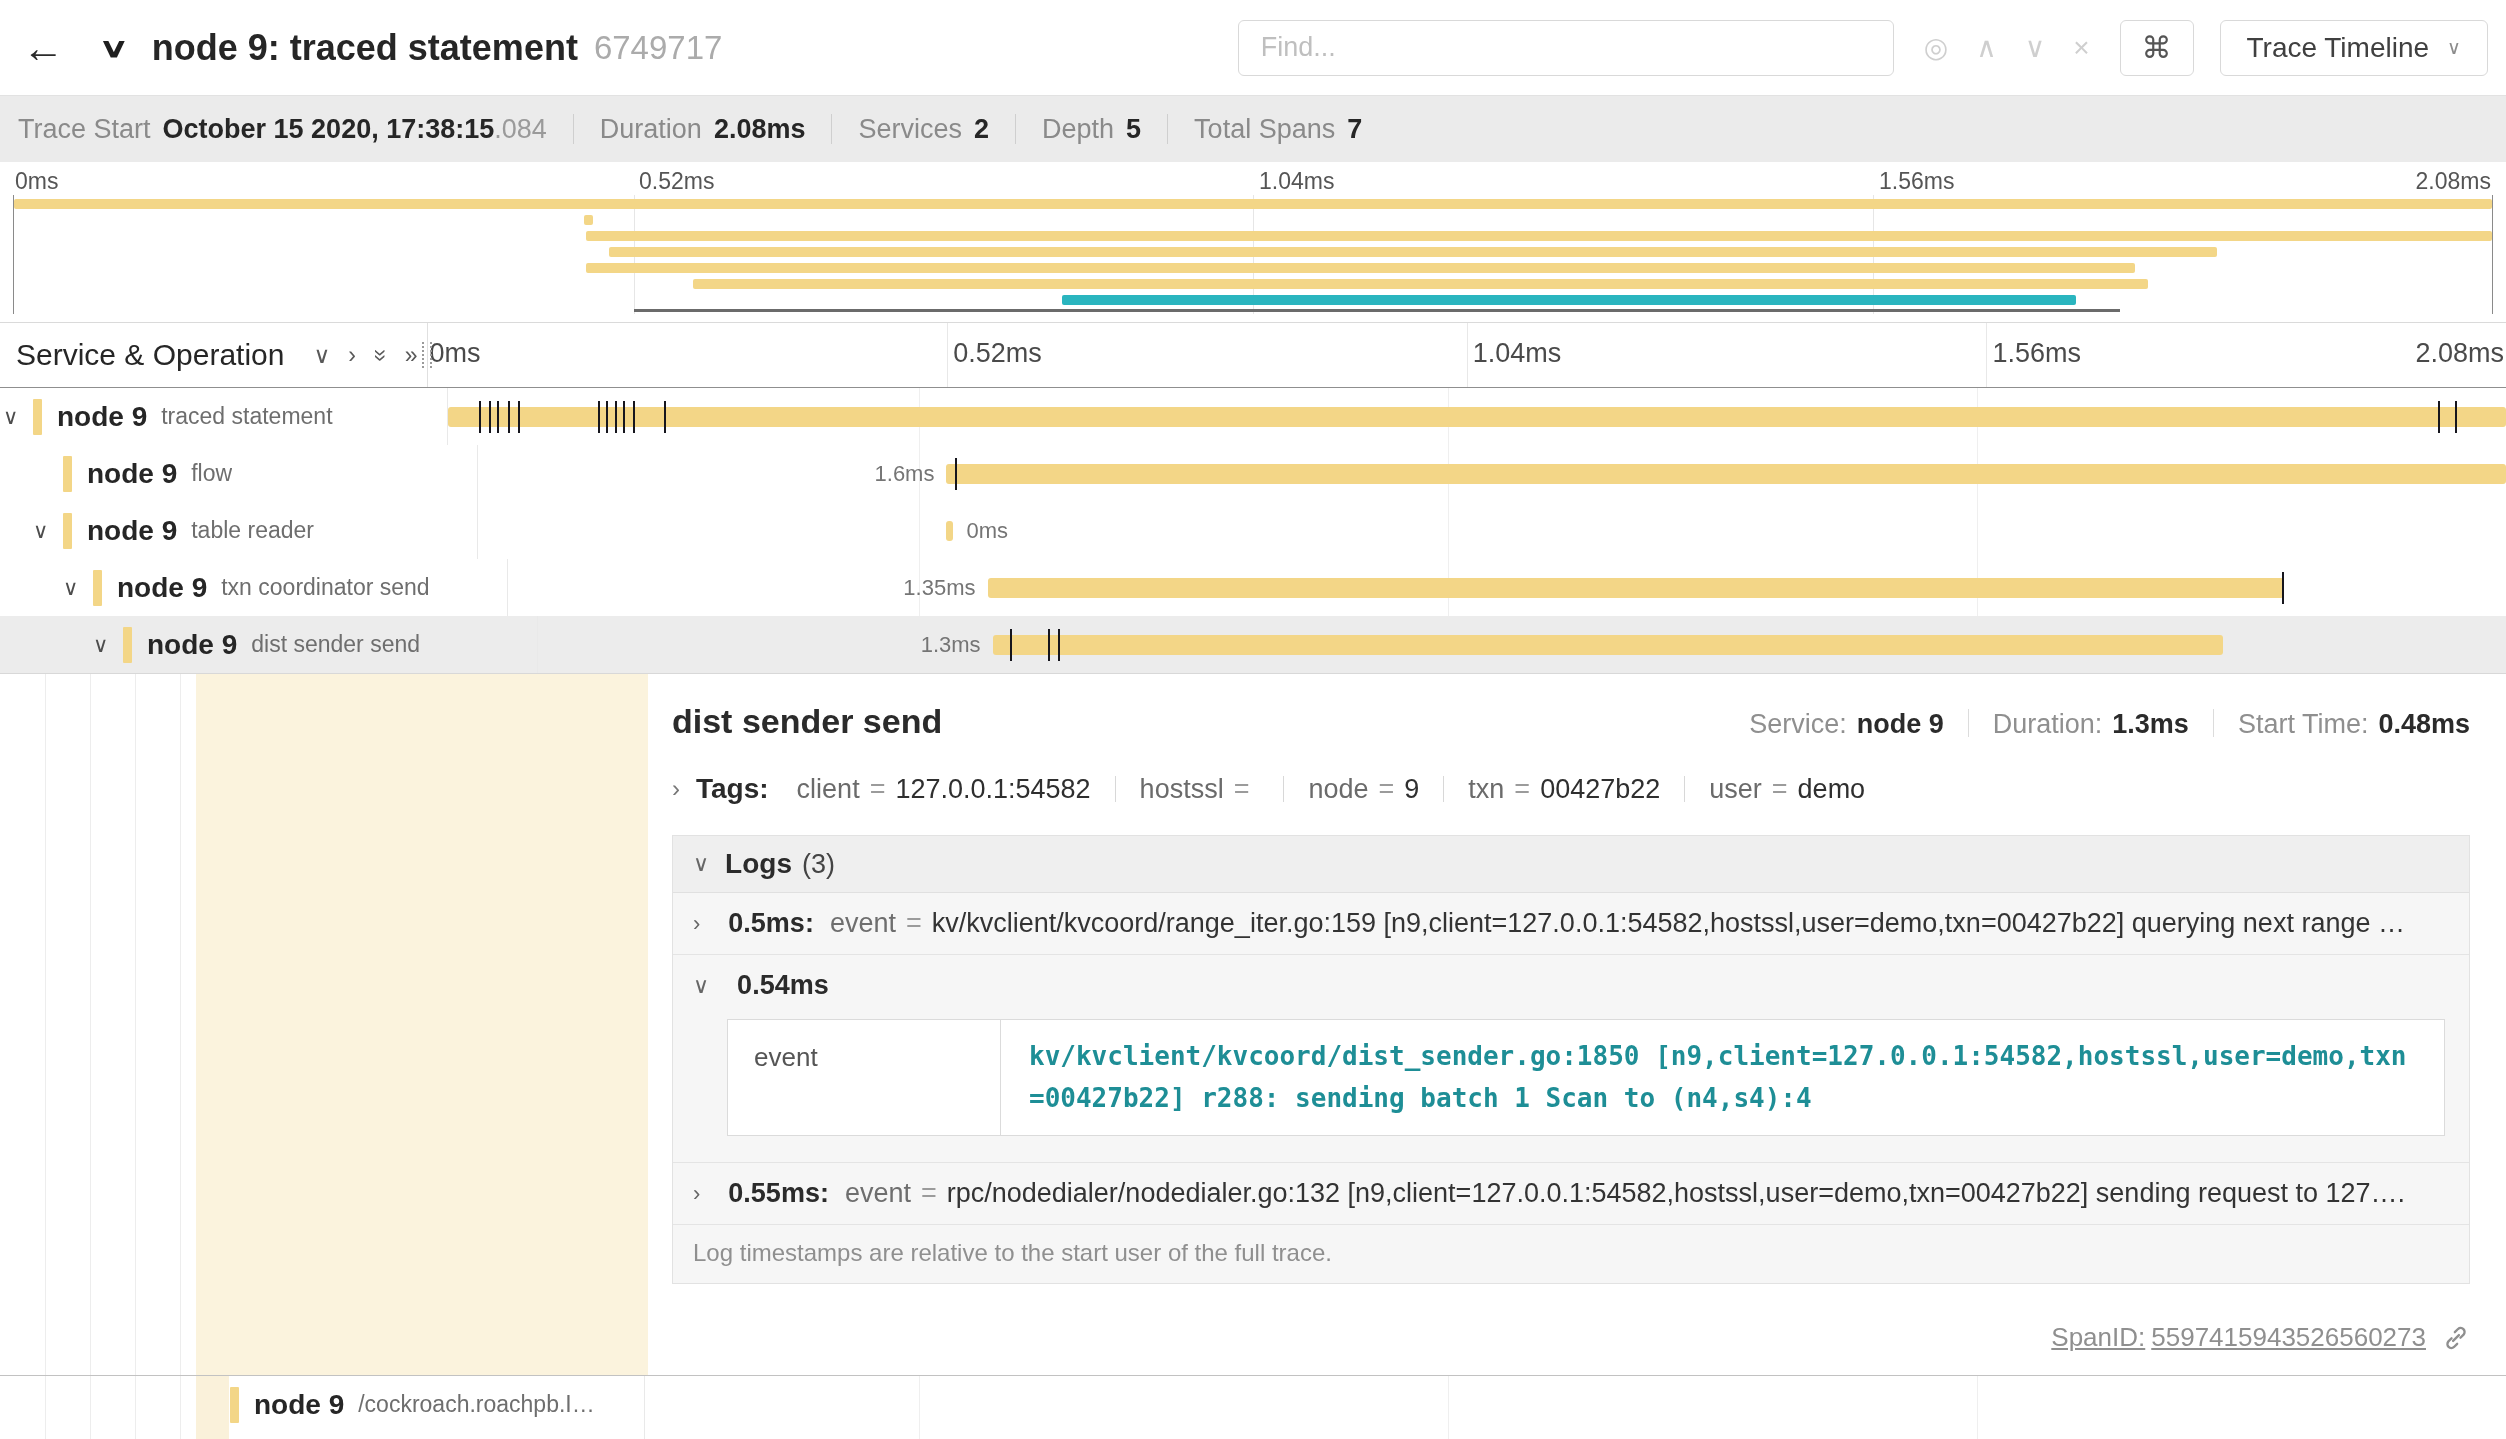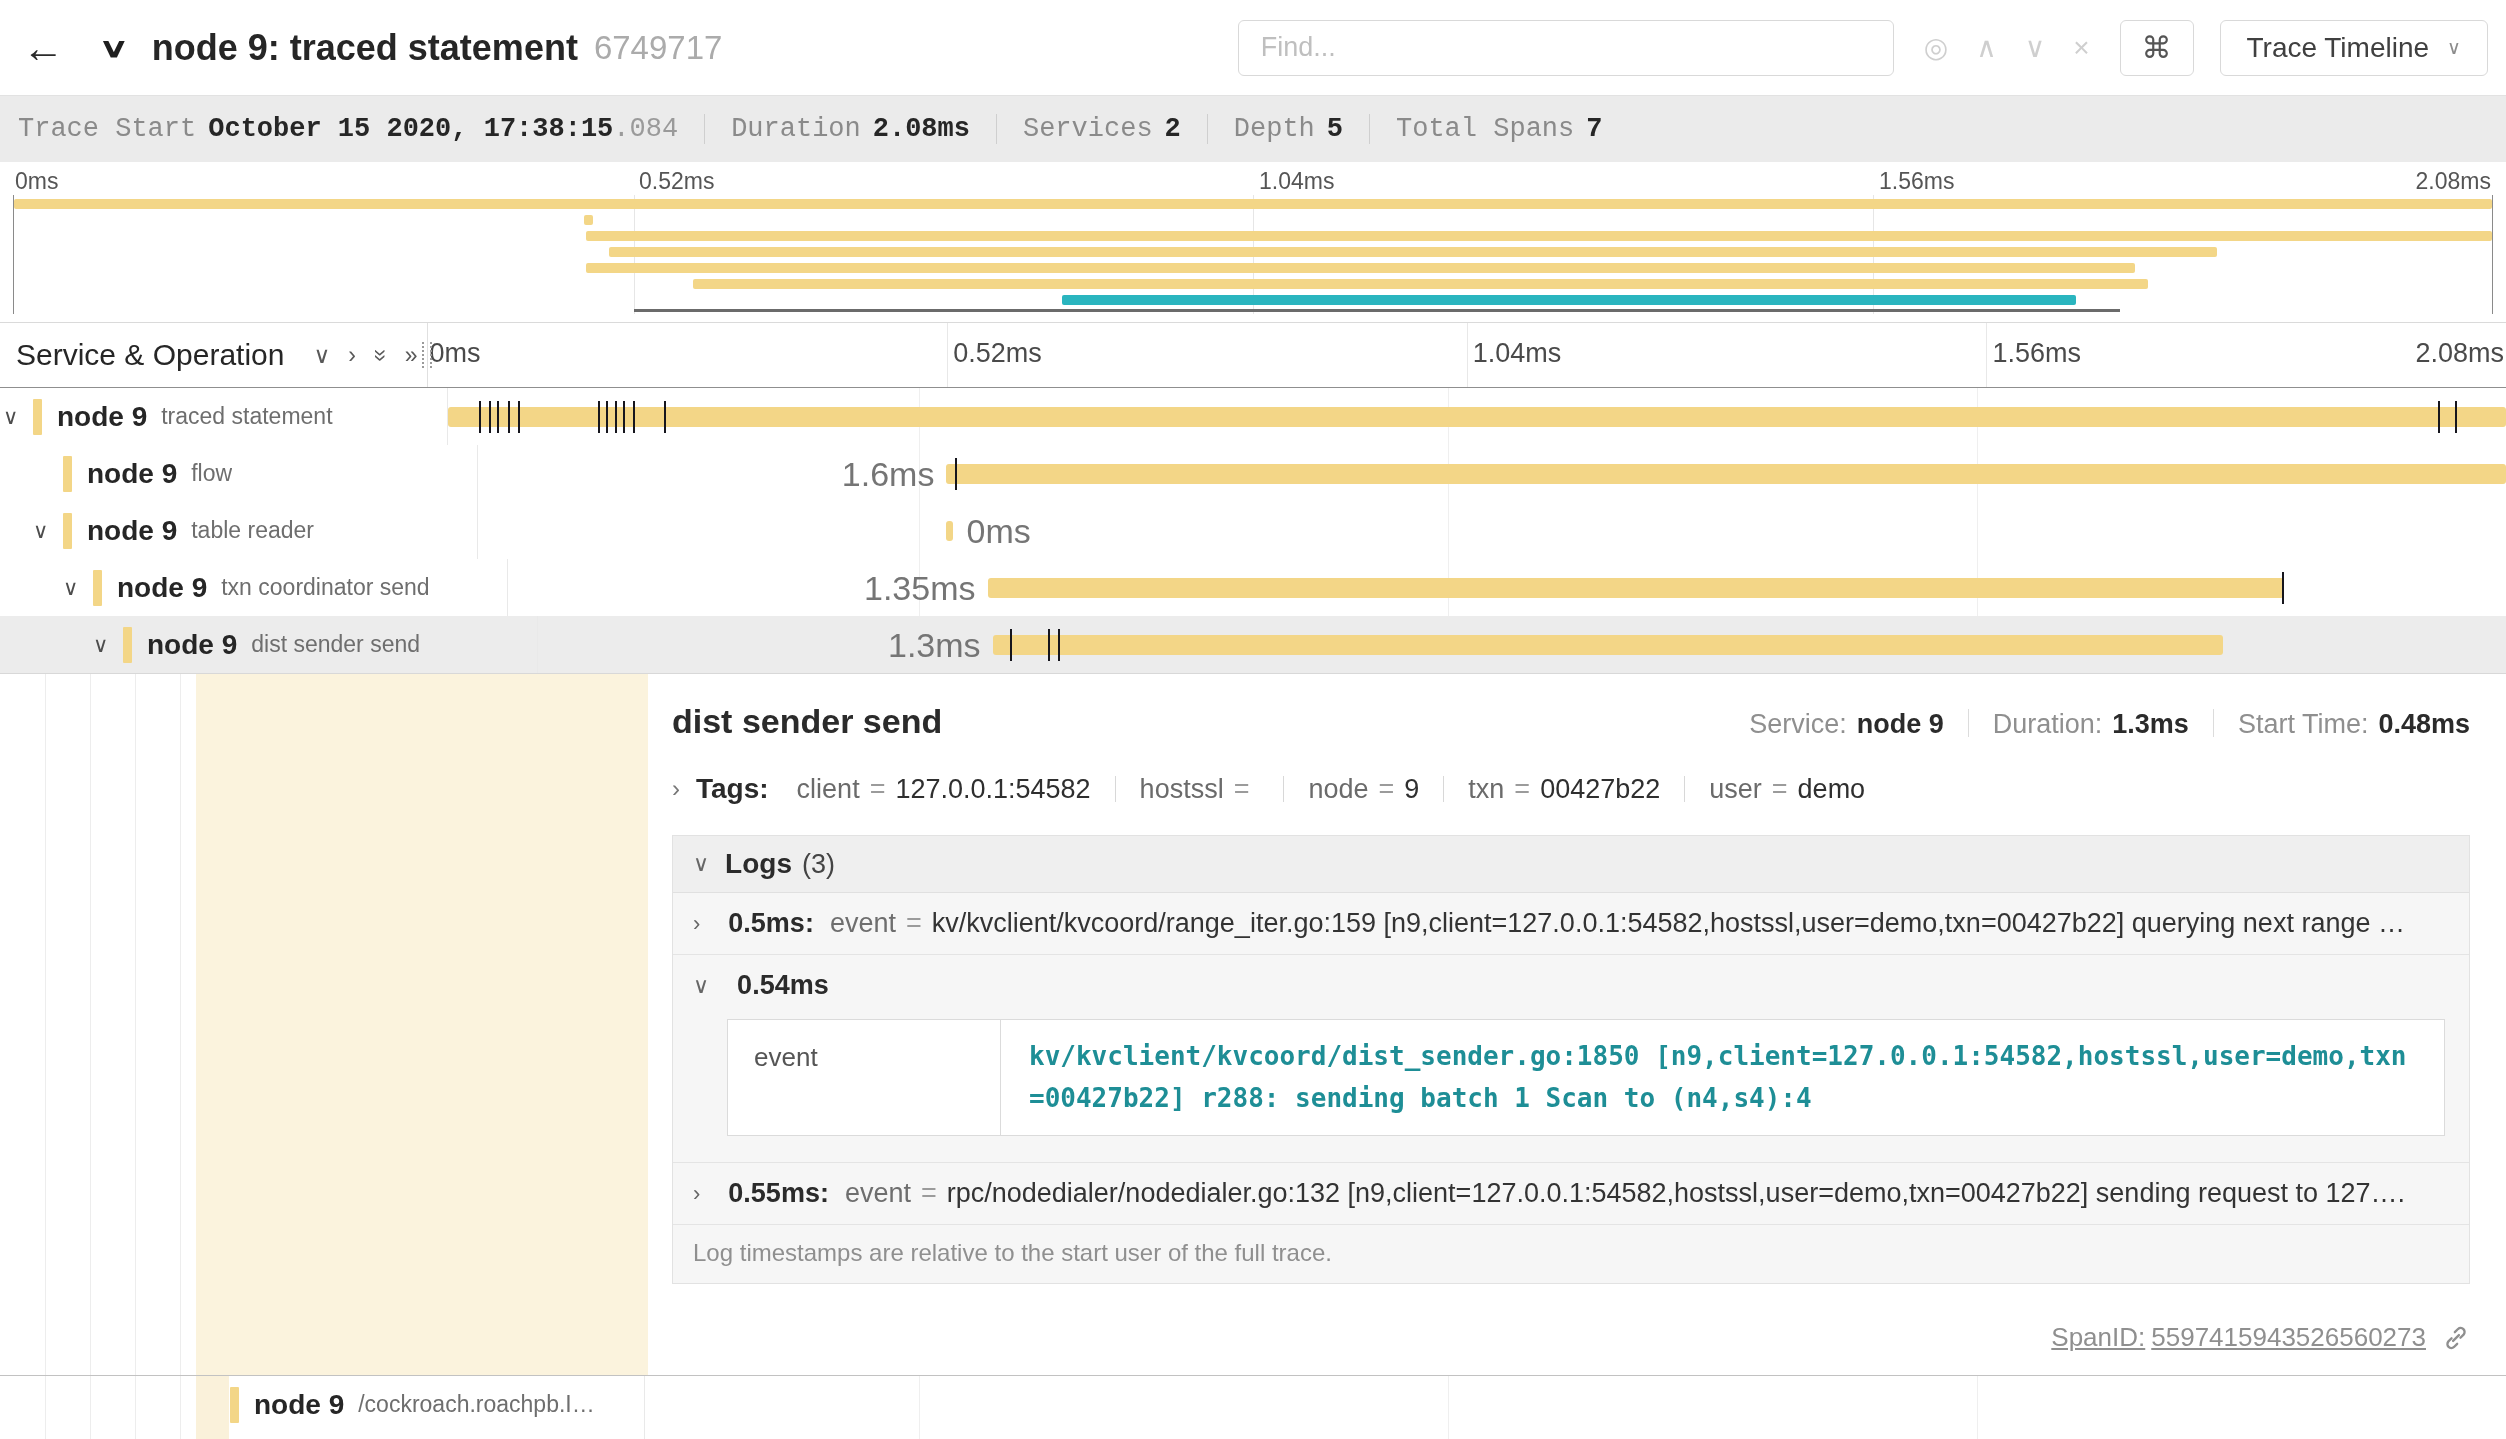--- a/index.html
+++ b/index.html
@@ -18,21 +18,21 @@
   .find-input::placeholder{color:#BFBFBF;}
   .find-icons{display:flex;align-items:center;margin:0 16px;color:#CFCFCF;}
   .find-icons span{margin:0 14px;font-size:28px;}
   .kbd{width:72px;height:54px;border:1px solid #D9D9D9;border-radius:6px;display:flex;align-items:center;
        justify-content:center;font-size:30px;color:#555;}
   .view-btn{height:54px;margin-left:26px;padding:0 26px;border:1px solid #D9D9D9;border-radius:6px;
             display:flex;align-items:center;font-size:28px;color:#404040;background:#fff;}
   .view-caret{margin-left:18px;font-size:19px;color:#8C8C8C;}
 
   
-  .summary{height:66px;background:#EBEBEB;display:flex;align-items:center;padding:0 18px;font-size:27px;color:#262626;border-top:1px solid #E2E2E2;font-family:Liberation Mono, monospace;}
+  .summary{height:66px;background:#EBEBEB;display:flex;align-items:center;padding:0 18px;font-size:27px;color:#262626;border-top:1px solid #E2E2E2;}
   .s-lbl{color:#8A8A8A;margin-right:12px;}
   .s-dim{color:#9A9A9A;}
   .s-pipe{width:1px;height:30px;background:#CFCFCF;margin:0 26px;}
 
   
   .overview{position:relative;height:160px;border-bottom:1px solid #DADADA;background:#fff;}
   .ov-labels{position:absolute;left:13px;right:13px;top:0;height:32px;font-size:23px;color:#555;}
   .ov-lab{position:absolute;top:6px;white-space:nowrap;}
   .ov-canvas{position:absolute;left:13px;right:13px;top:33px;bottom:8px;
              border-left:1px solid #8A8A8A;border-right:1px solid #8A8A8A;}
@@ -61,21 +61,21 @@
   .t-row.selected{background:#ECECEC;}
   .t-left{flex:0 0 390px;position:relative;display:flex;align-items:center;border-right:1px solid #E9E9E9;
           overflow:hidden;white-space:nowrap;}
   .svc{font-weight:bold;font-size:28px;color:#262626;}
   .op{font-size:23px;color:#6E6E6E;margin-left:14px;overflow:hidden;text-overflow:ellipsis;}
   .t-chev{position:absolute;top:50%;transform:translateY(-50%);font-size:21px;color:#4D4D4D;cursor:pointer;}
   .strip{position:absolute;top:50%;transform:translateY(-50%);width:9px;height:36px;border-radius:1px;}
   .guide{position:absolute;top:0;bottom:0;width:1px;background:#EDEDED;}
   .guide-active{position:absolute;top:0;bottom:0;left:196px;width:33px;background:#FAF1DA;}
   .t-right{flex:1;position:relative;}
-  .dur{position:absolute;top:50%;font-size:34px;color:#757575;white-space:nowrap;}
+  .dur{position:absolute;top:50%;font-size:22px;color:#757575;white-space:nowrap;}
   .dur.before{transform:translate(calc(-100% - 12px),-50%);}
   .dur.after{transform:translate(14px,-50%);}
   .bar{position:absolute;top:50%;transform:translateY(-50%);height:20px;border-radius:3px;}
   .bar-tick{position:absolute;top:50%;transform:translateY(-50%);width:2px;height:32px;background:#16161D;z-index:2;}
 
   
   .detail-row{display:flex;position:relative;z-index:2;background:#fff;
               border-top:1px solid #D8D8D8;border-bottom:1px solid #C2C2C2;}
   .detail-left{flex:0 0 648px;position:relative;}
   .cream{position:absolute;left:196px;right:0;top:0;bottom:0;background:#FBF3DD;}

